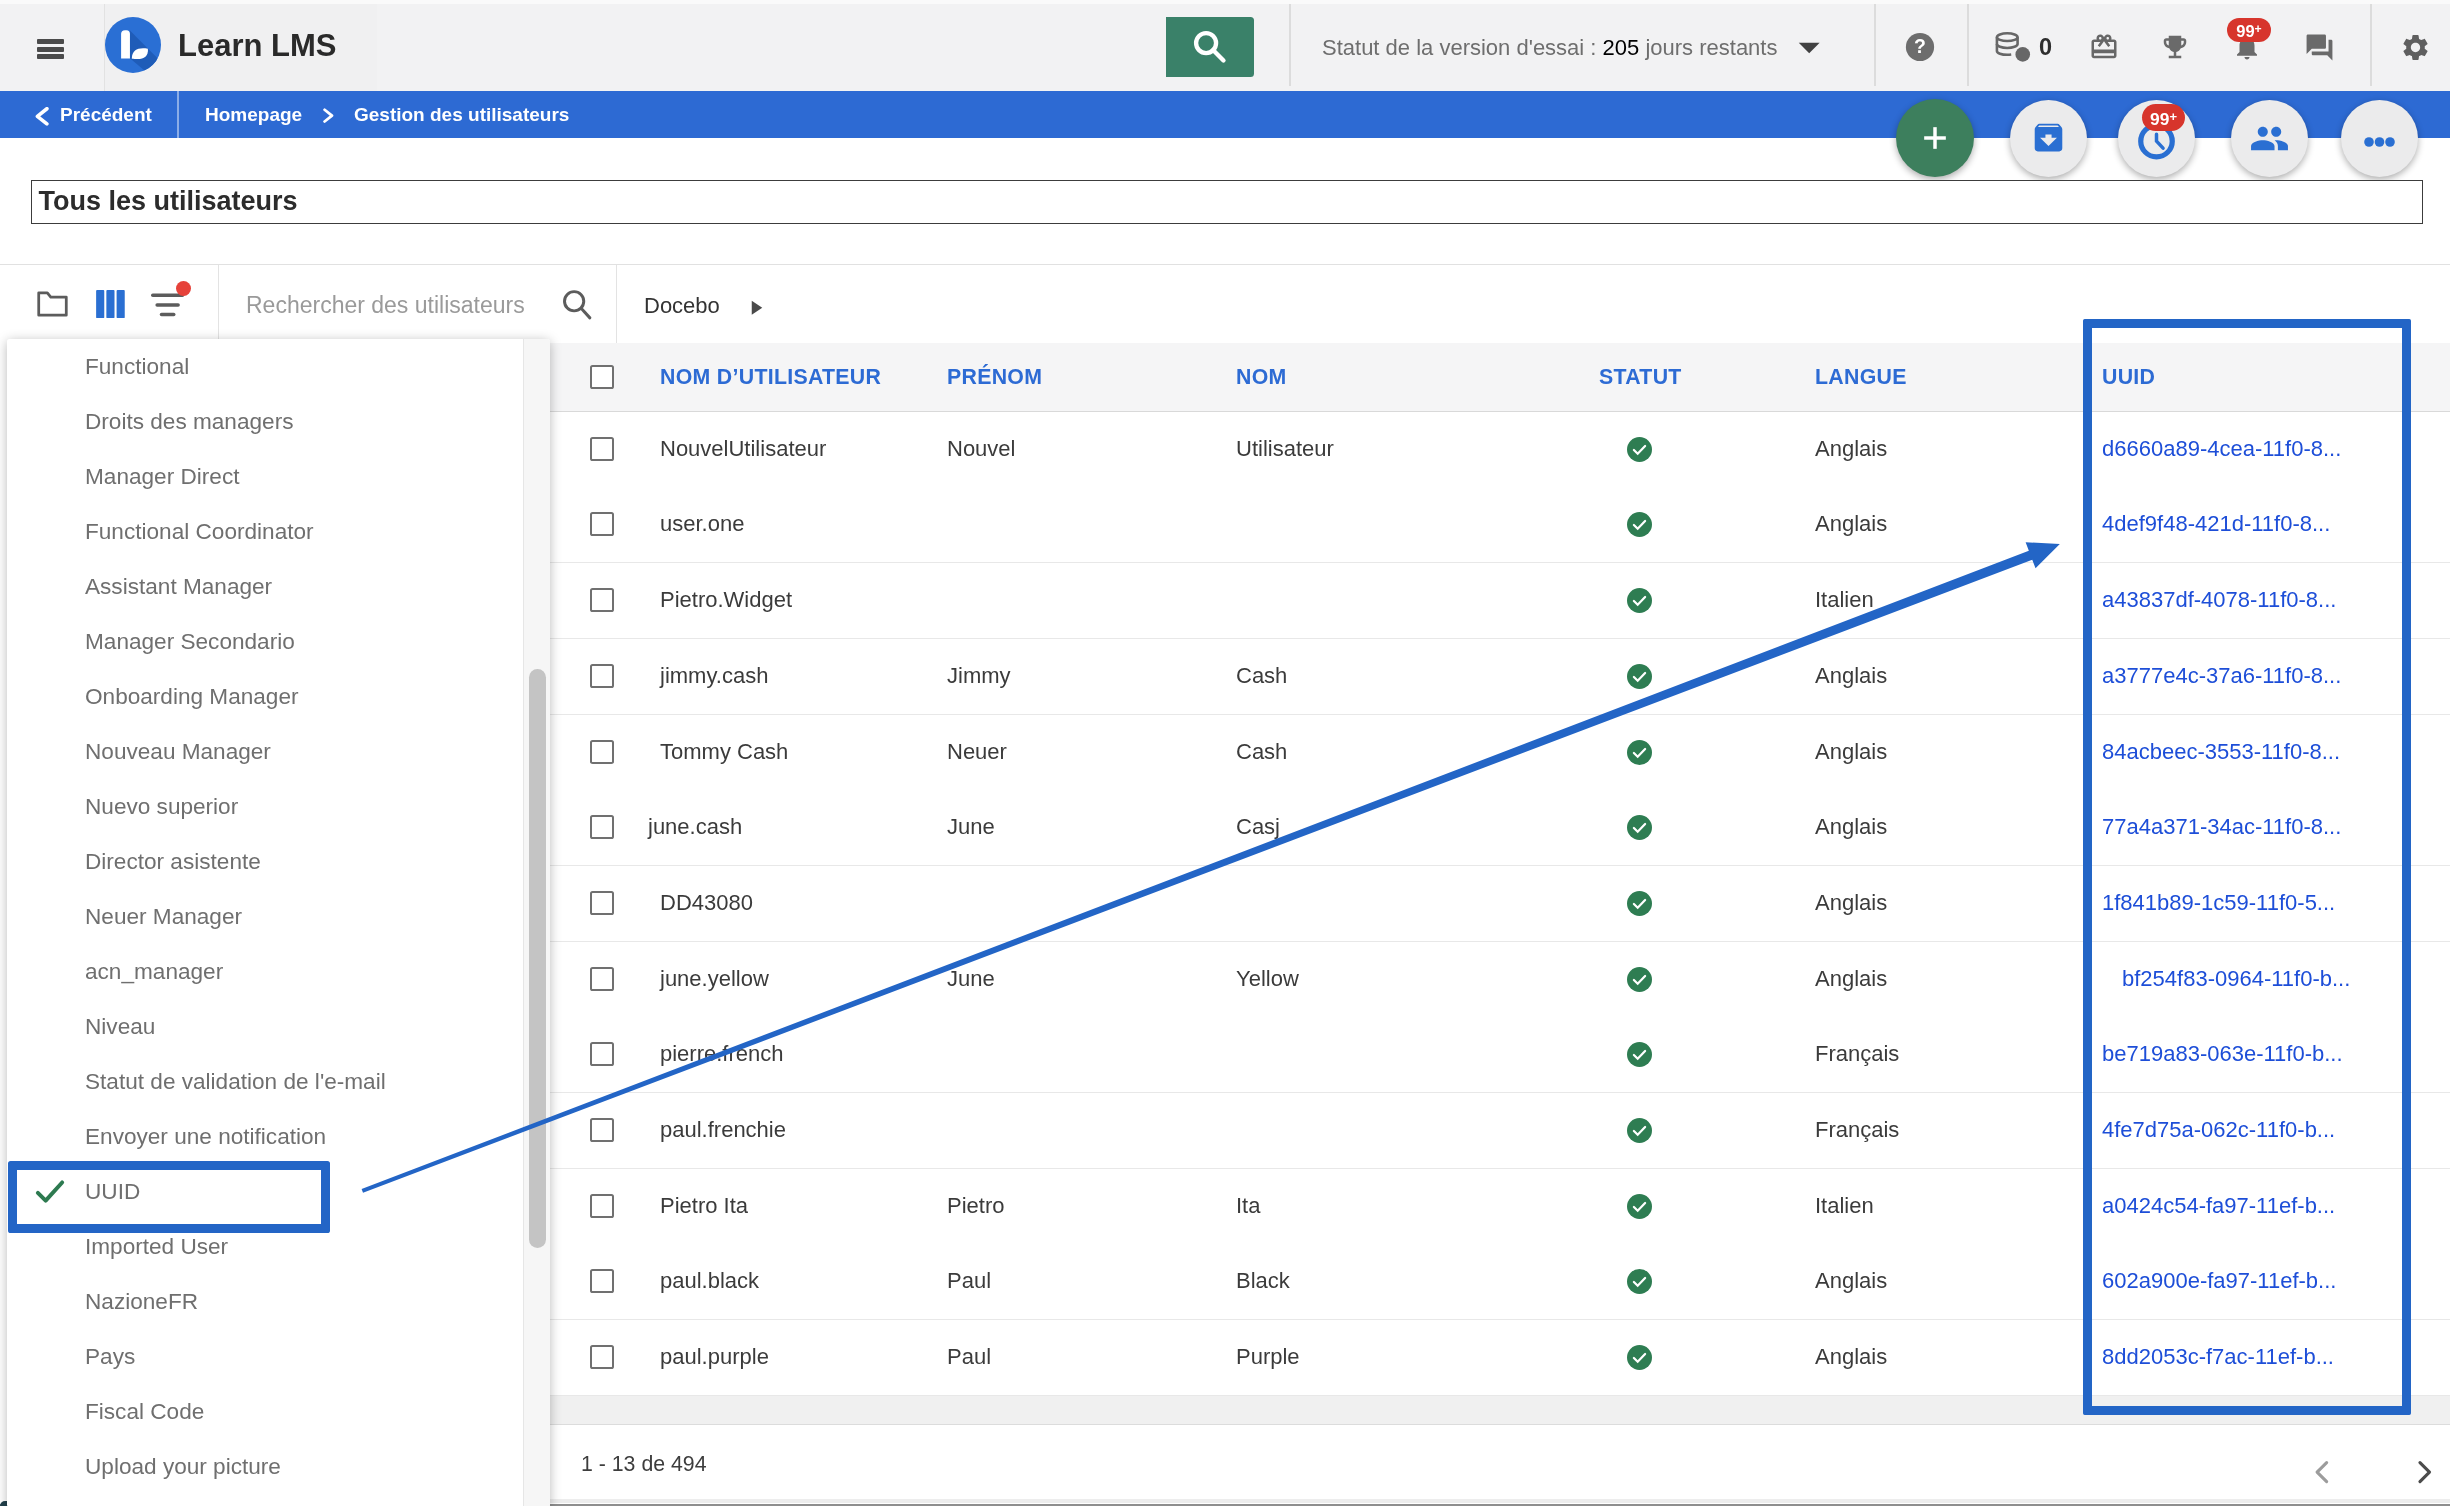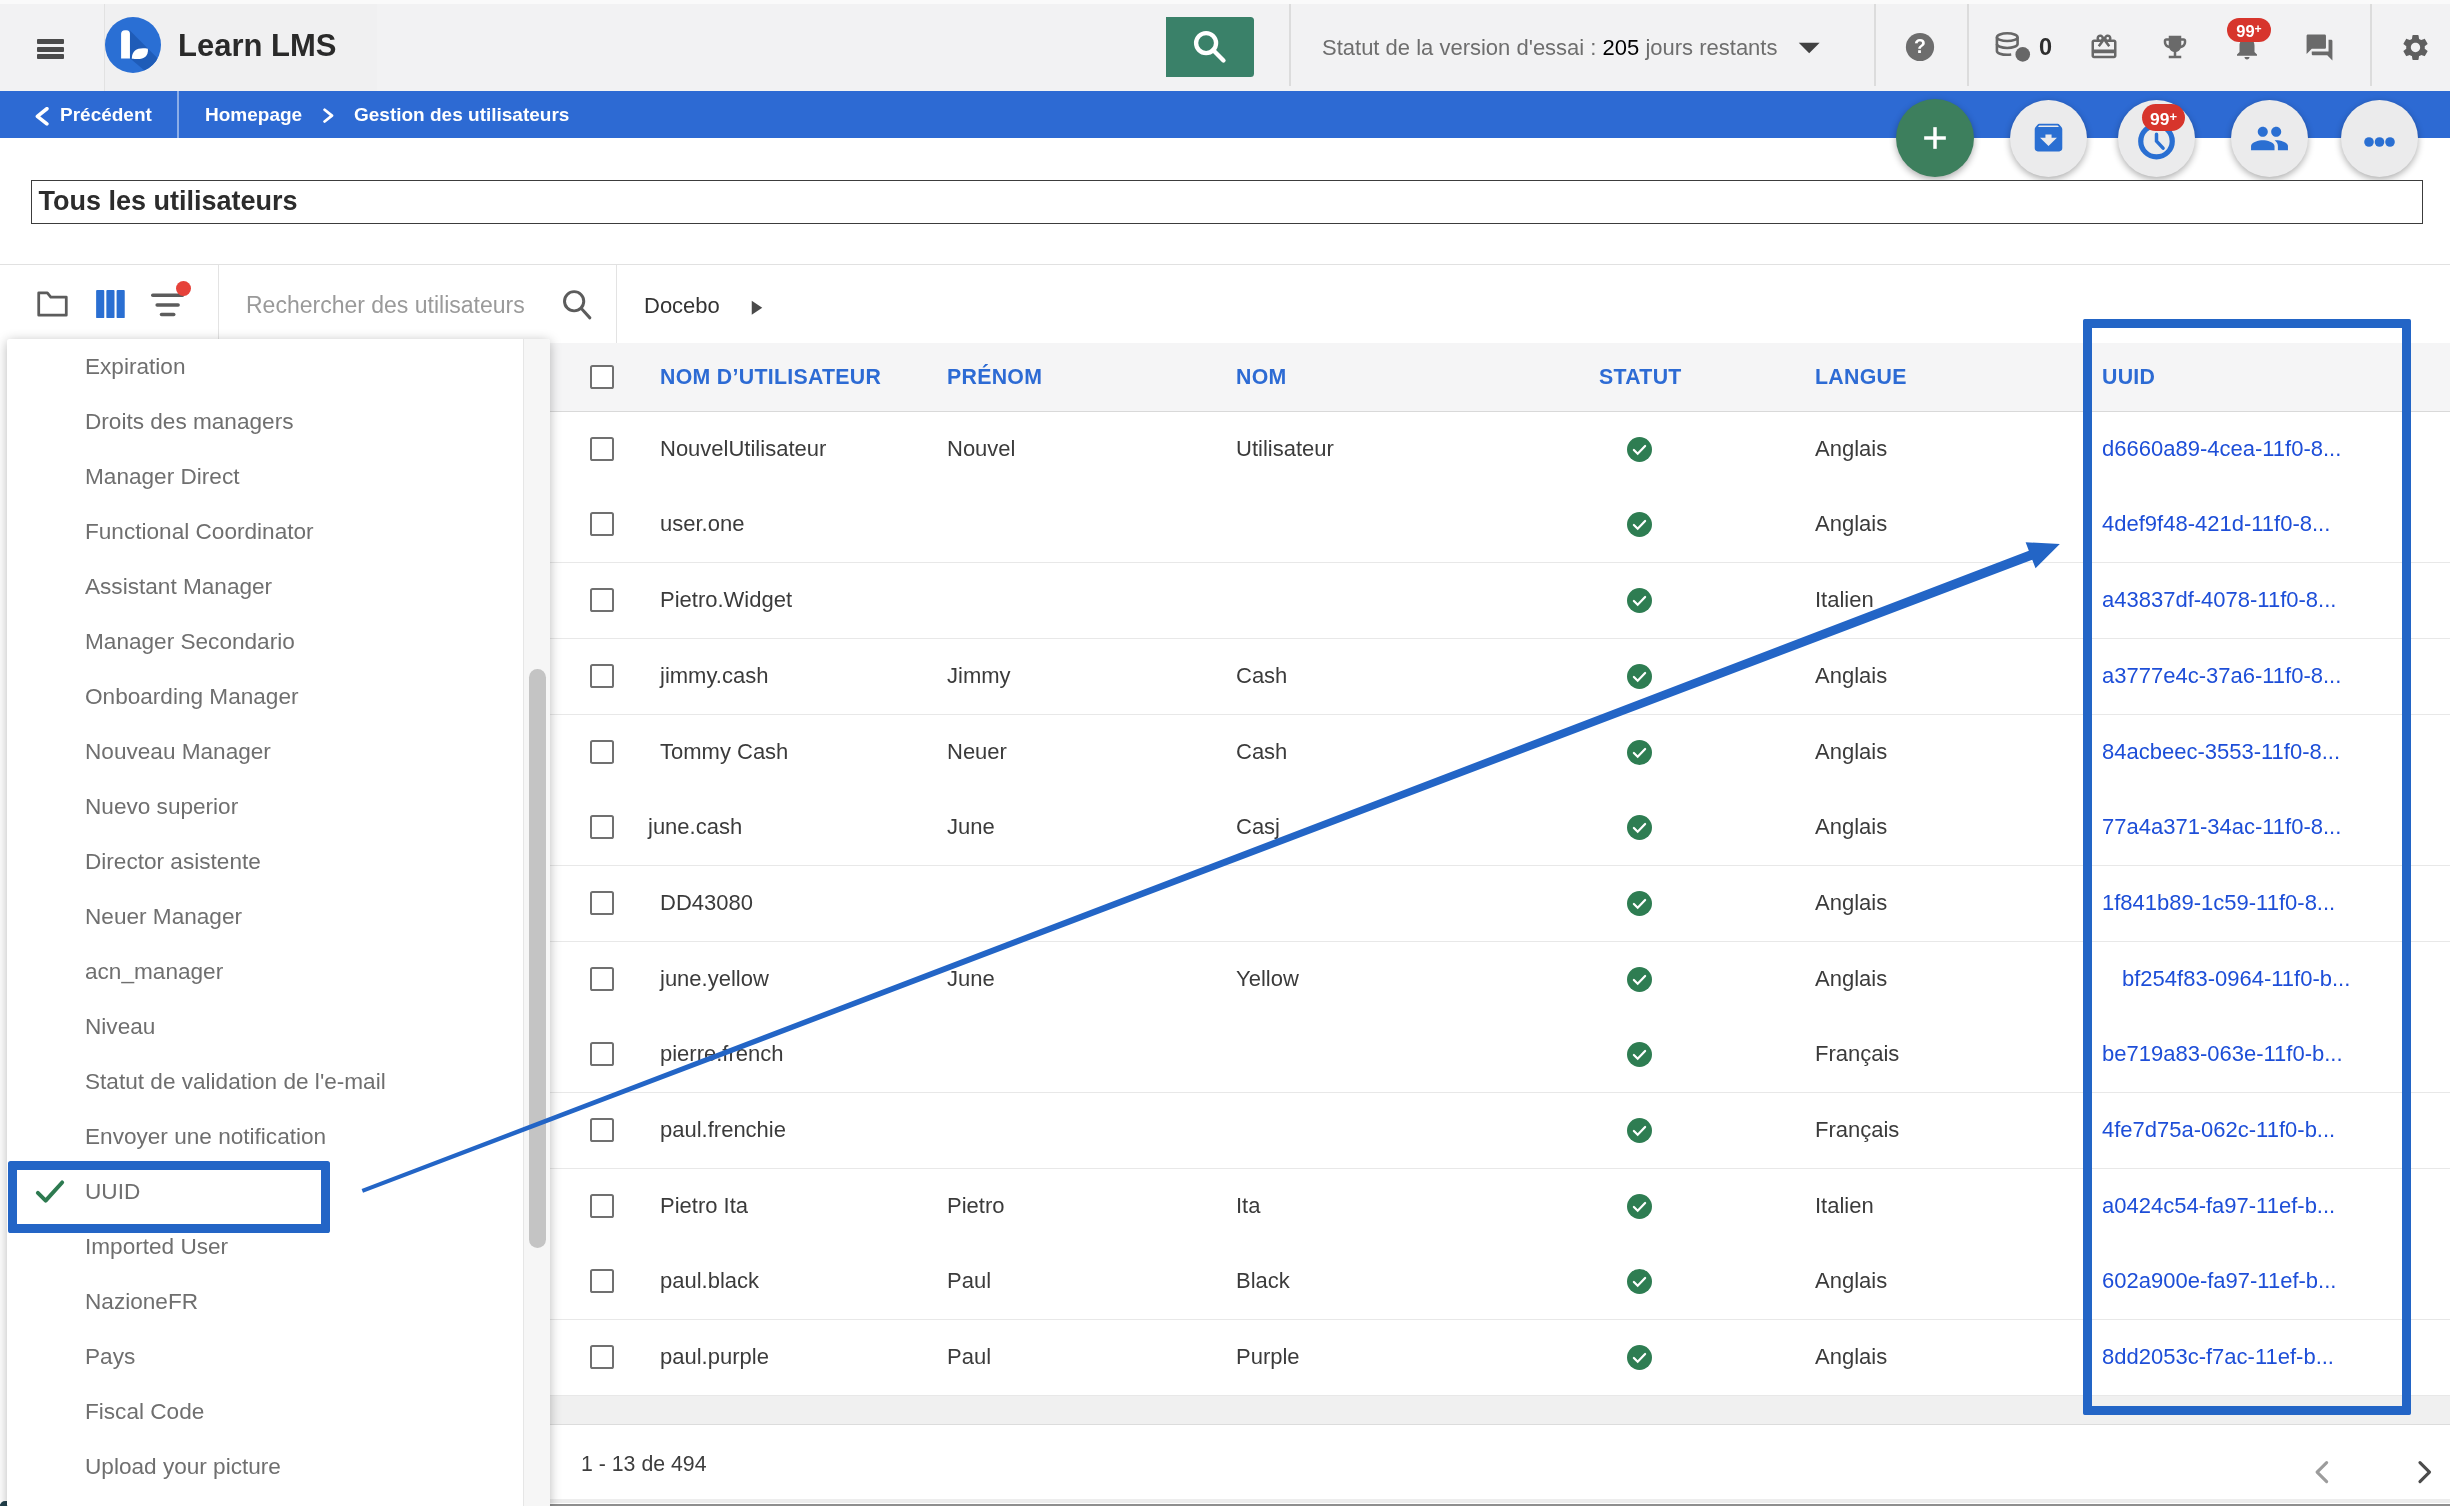--- a/index.html
+++ b/index.html
@@ -275,21 +275,21 @@
 <div class="trow" style="top:866px;height:76px">
 <span class="cb" style="left:40px;top:25px"></span>
 <span class="ct" style="left:110px">DD43080</span>
 <span class="ct" style="left:397px"></span>
 <span class="ct" style="left:686px"></span>
 <span class="stat" style="left:1077px;top:25px"><svg width="25" height="25" viewBox="0 0 29 29">
         <circle cx="14.5" cy="14.5" r="14.5" fill="#2e7d52"></circle>
         <path d="M8 15 l4.4 4.4 L21 10.5" stroke="#fff" stroke-width="2.6" fill="none" stroke-linecap="round"></path>
       </svg></span>
 <span class="ct" style="left:1265px">Anglais</span>
-<span class="ctu" style="left:1552px">1f841b89-1c59-11f0-8...</span>
+<span class="ctu" style="left:1552px">1f841b89-1c59-11f0-5...</span>
 </div>
 <div class="trow" style="top:942px;height:76px">
 <span class="cb" style="left:40px;top:25px"></span>
 <span class="ct" style="left:110px">june.yellow</span>
 <span class="ct" style="left:397px">June</span>
 <span class="ct" style="left:686px">Yellow</span>
 <span class="stat" style="left:1077px;top:25px"><svg width="25" height="25" viewBox="0 0 29 29">
         <circle cx="14.5" cy="14.5" r="14.5" fill="#2e7d52"></circle>
         <path d="M8 15 l4.4 4.4 L21 10.5" stroke="#fff" stroke-width="2.6" fill="none" stroke-linecap="round"></path>
       </svg></span>
@@ -364,21 +364,21 @@
     </svg>
  <svg class="abs" style="left:1863px;top:35px" width="22.6" height="26" viewBox="0 0 26 30">
       <path d="M8 3 L19 14 L8 25" stroke="#4c4c4c" stroke-width="3.6" fill="none" stroke-linecap="round" stroke-linejoin="round"></path>
     </svg>
 </div>
 <div id="botlight"></div>
 <div id="botline"></div>
 <div id="botteal"></div>
 
 <div id="panel">
-<div class="pit" style="top:-0.5px">Expiration</div>
+<div class="pit" style="top:-0.5px">Functional</div>
 <div class="pit" style="top:55px">Droits des managers</div>
 <div class="pit" style="top:110px">Manager Direct</div>
 <div class="pit" style="top:165px">Functional Coordinator</div>
 <div class="pit" style="top:220px">Assistant Manager</div>
 <div class="pit" style="top:275px">Manager Secondario</div>
 <div class="pit" style="top:330px">Onboarding Manager</div>
 <div class="pit" style="top:385px">Nouveau Manager</div>
 <div class="pit" style="top:440px">Nuevo superior</div>
 <div class="pit" style="top:495px">Director asistente</div>
 <div class="pit" style="top:550px">Neuer Manager</div>

